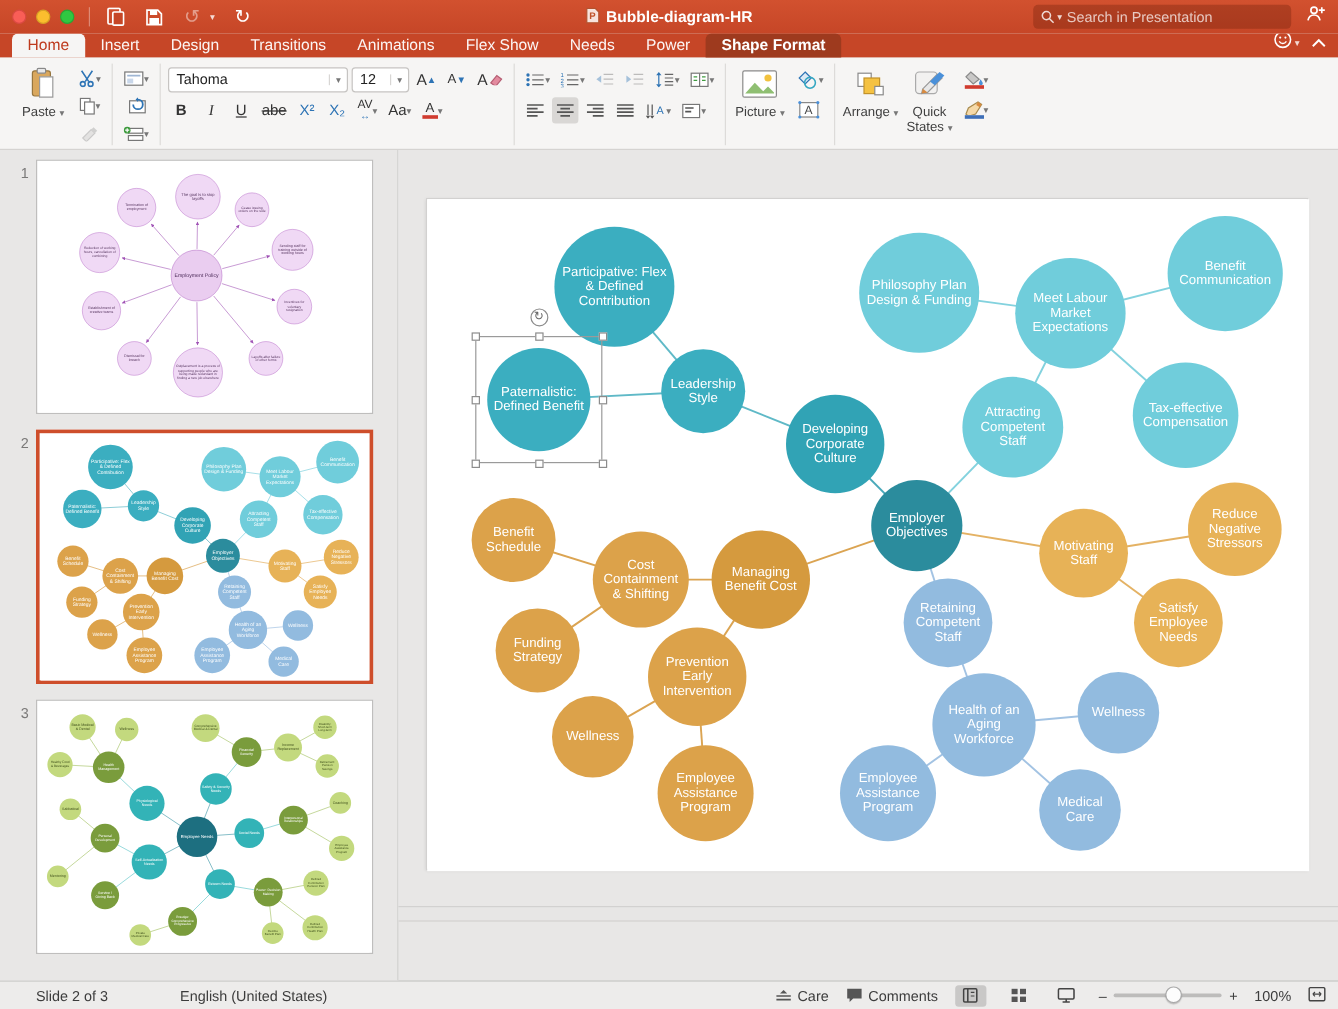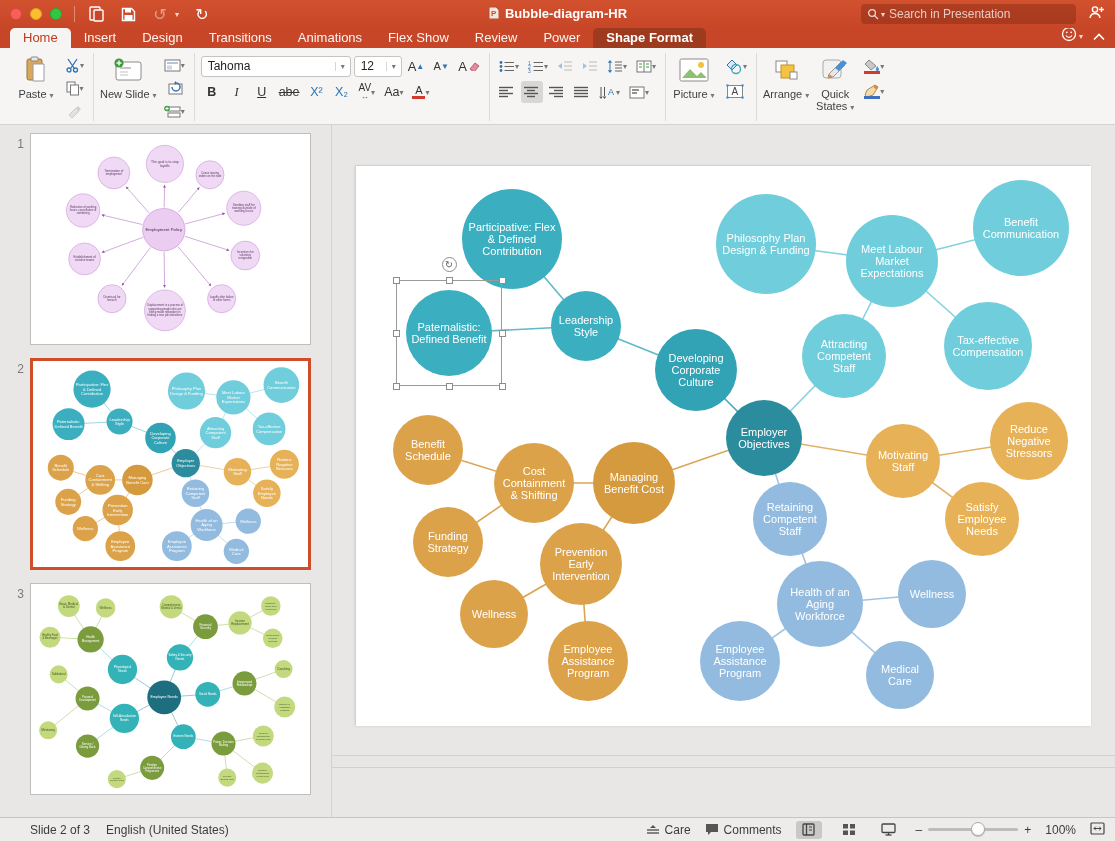--- a/index.html
+++ b/index.html
@@ -74,21 +74,21 @@
   .bubble { position:absolute; border-radius:50%; display:flex; align-items:center; justify-content:center; text-align:center; color:#fff; line-height:1.12; padding:4px; z-index:1; }
   .sel-rect { position:absolute; border:1px solid #9A9A9A; z-index:3; }
   .handle { position:absolute; width:7px; height:7px; background:#fff; border:1px solid #8C8C8C; z-index:4; }
   .rotate-h { position:absolute; width:15px; height:15px; border-radius:50%; background:#fff; border:1px solid #8C8C8C; color:#666; font-size:10px; line-height:13px; text-align:center; z-index:4; }
 
   .notes-splitter { height:13px; background:#E7E6E5; border-top:1px solid #D2D1D0; border-bottom:1px solid #D2D1D0; }
   .notes { flex:1; background:#fff; padding:14px 0 0 10px; font-size:13.5px; color:#1d1d1d; }
 
   
   .statusbar { height:24px; background:#EDECEB; border-top:1px solid #C6C5C4; display:flex; align-items:center; font-size:12px; color:#3C3C3C; padding:0 10px 0 30px; }
-  .sb-left { display:flex; gap:16px; }
+  .sb-left { display:flex; gap:60px; }
   .sb-right { margin-left:auto; display:flex; align-items:center; gap:14px; }
   .sb-item { display:flex; align-items:center; gap:5px; color:#3C3C3C; }
   .viewchip { width:26px; height:18px; border-radius:3px; display:flex; align-items:center; justify-content:center; }
   .viewchip.on { background:#C9C8C7; }
   .slider { display:flex; align-items:center; gap:6px; }
   .track { width:90px; height:3px; background:#BDBCBB; border-radius:2px; position:relative; }
   .thumbk { position:absolute; top:-6px; left:48%; width:14px; height:14px; border-radius:50%; background:#FDFDFD; border:1px solid #ABABAB; box-shadow:0 1px 1px rgba(0,0,0,.2); }
 </style>
 </head>
 <body>
@@ -146,21 +146,21 @@
   </div>
 </div>
 
 <div class="tabbar">
   <span class="tab active">Home</span>
   <span class="tab">Insert</span>
   <span class="tab">Design</span>
   <span class="tab">Transitions</span>
   <span class="tab">Animations</span>
   <span class="tab">Flex Show</span>
-  <span class="tab">Review</span>
+  <span class="tab">Needs</span>
   <span class="tab">Power</span>
   <span class="tab contextual">Shape Format</span>
   <div class="tabbar-right">
     <span>
       <svg width="16" height="16" viewBox="0 0 16 16">
           <circle cx="8" cy="8" r="6.5" fill="none" stroke="#fff" stroke-width="1.3"></circle>
           <circle cx="5.8" cy="6.3" r=".9" fill="#fff"></circle>
           <circle cx="10.2" cy="6.3" r=".9" fill="#fff"></circle>
           <path d="M5 9.5c.8 1.2 2 1.8 3 1.8s2.2-.6 3-1.8" fill="none" stroke="#fff" stroke-width="1.2"></path>
         </svg>
@@ -206,34 +206,20 @@
       <span class="sb dis">
           <svg width="15" height="14" viewBox="0 0 15 14">
             <path d="M2 11l7-7 3 3-7 7z" fill="#C9C8C7" stroke="#8A8A8A"></path>
             <path d="M9 4l2-2 3 3-2 2z" fill="#9A9A9A"></path>
           </svg>
         </span>
     </div>
   </div>
 
   <div class="rg">
-    <div class="bigbtn">
-      <span class="bicon">
-        <svg width="30" height="24" viewBox="0 0 30 24">
-            <rect x="3" y="4" width="25" height="18" rx="2" fill="#fff" stroke="#8A8A8A"></rect>
-            <line x1="7" y1="10" x2="18" y2="10" stroke="#B8B7B6" stroke-width="1.6"></line>
-            <line x1="7" y1="14" x2="15" y2="14" stroke="#D4D3D2" stroke-width="1.4"></line>
-            <line x1="7" y1="17" x2="15" y2="17" stroke="#D4D3D2" stroke-width="1.4"></line>
-            <circle cx="6" cy="5" r="4.6" fill="#3E9B3E"></circle>
-            <line x1="3.5" y1="5" x2="8.5" y2="5" stroke="#fff" stroke-width="1.4"></line>
-            <line x1="6" y1="2.5" x2="6" y2="7.5" stroke="#fff" stroke-width="1.4"></line>
-          </svg>
-      </span>
-      <span class="blabel"><span>New Slide</span> <span class="caret">▾</span></span>
-    </div>
     <div class="col2">
       <span class="sb">
           <svg width="17" height="13" viewBox="0 0 17 13">
             <rect x="1" y="1" width="15" height="11" fill="#fff" stroke="#777"></rect>
             <line x1="3" y1="4" x2="14" y2="4" stroke="#9FB6D4" stroke-width="1.6"></line>
             <rect x="3" y="6.5" width="5" height="4" fill="#C9D7EA"></rect>
           </svg> 
           <span class="caret">▾</span>
         </span>
       <span class="sb">

